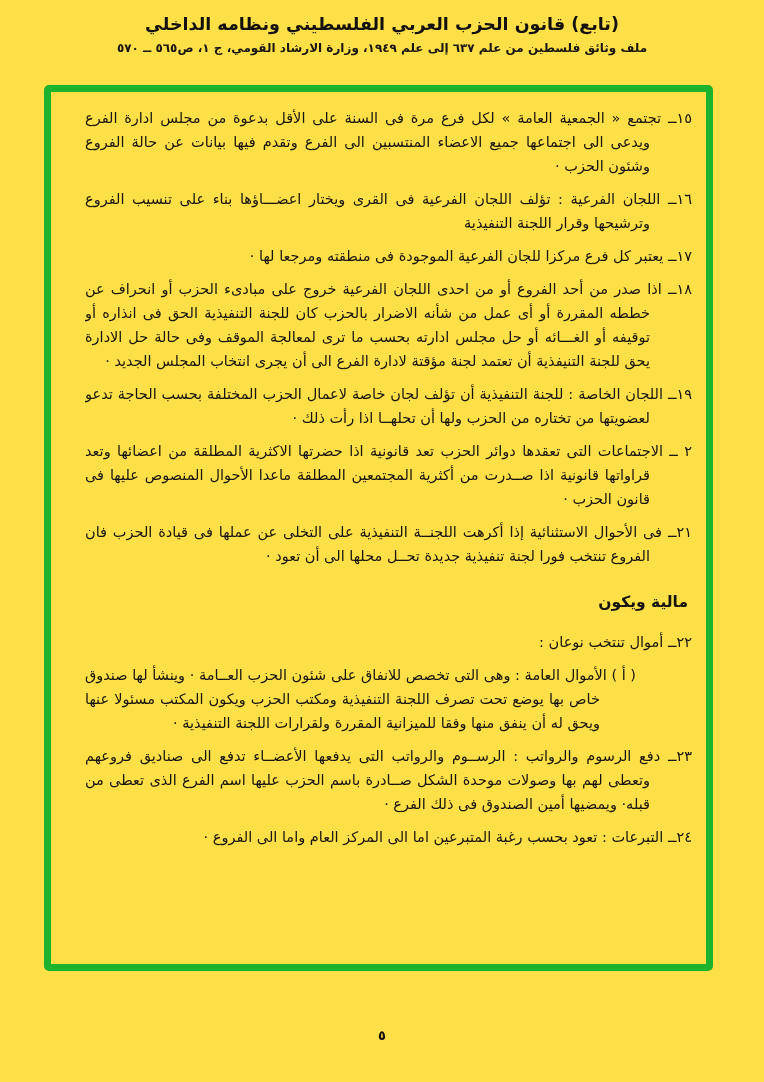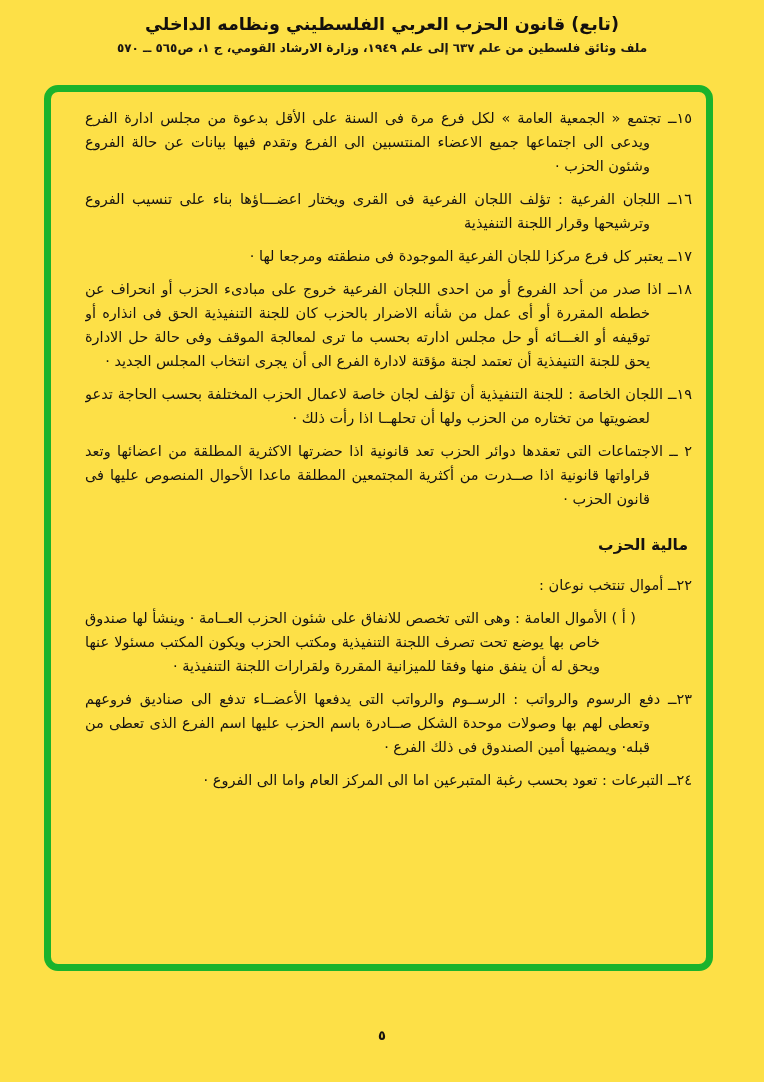--- a/index.html
+++ b/index.html
@@ -36,21 +36,21 @@
     font-weight: bold;
     color: #1a1613;
   }
   .green-box {
     position: absolute;
     left: 44px;
     top: 85px;
     width: 669px;
     height: 886px;
     border: 7px solid #1bb32c;
-    border-radius: 14px;
+    border-radius: 5px;
     box-sizing: border-box;
   }
   .content {
     position: absolute;
     top: 14px;
     right: 14px;
     left: 34px;
     bottom: 6px;
     direction: rtl;
     overflow: hidden;
@@ -104,21 +104,22 @@
   </div>
 
   <div class="green-box">
     <div class="content" id="content">
         <div class="item"><span class="num">١٥ــ</span> <span>تجتمع « الجمعية العامة » لكل فرع مرة فى السنة على الأقل بدعوة من مجلس ادارة الفرع ويدعى الى اجتماعها جميع الاعضاء المنتسبين الى الفرع وتقدم فيها بيانات عن حالة الفروع وشئون الحزب ·</span></div>
         <div class="item"><span class="num">١٦ــ</span> <span>اللجان الفرعية : تؤلف اللجان الفرعية فى القرى ويختار اعضـــاؤها بناء على تنسيب الفروع وترشيحها وقرار اللجنة التنفيذية</span></div>
         <div class="item"><span class="num">١٧ــ</span> <span>يعتبر كل فرع مركزا للجان الفرعية الموجودة فى منطقته ومرجعا لها ·</span></div>
         <div class="item"><span class="num">١٨ــ</span> <span>اذا صدر من أحد الفروع أو من احدى اللجان الفرعية خروج على مبادىء الحزب أو انحراف عن خططه المقررة أو أى عمل من شأنه الاضرار بالحزب كان للجنة التنفيذية الحق فى انذاره أو توقيفه أو الغـــائه أو حل مجلس ادارته بحسب ما ترى لمعالجة الموقف وفى حالة حل الادارة يحق للجنة التنيفذية أن تعتمد لجنة مؤقتة لادارة الفرع الى أن يجرى انتخاب المجلس الجديد ·</span></div>
         <div class="item"><span class="num">١٩ــ</span> <span>اللجان الخاصة : للجنة التنفيذية أن تؤلف لجان خاصة لاعمال الحزب المختلفة بحسب الحاجة تدعو لعضويتها من تختاره من الحزب ولها أن تحلهــا اذا رأت ذلك ·</span></div>
         <div class="item"><span class="num">٢ ــ</span> <span>الاجتماعات التى تعقدها دوائر الحزب تعد قانونية اذا حضرتها الاكثرية المطلقة من اعضائها وتعد قراواتها قانونية اذا صــدرت من أكثرية المجتمعين المطلقة ماعدا الأحوال المنصوص عليها فى قانون الحزب ·</span></div>
-        <div class="sec-heading">مالية الحزب</div>
+        <div class="item"><span class="num">٢١ــ</span> <span>فى الأحوال الاستثنائية إذا أكرهت اللجنــة التنفيذية على التخلى عن عملها فى قيادة الحزب فان الفروع تنتخب فورا لجنة تنفيذية جديدة تحــل محلها الى أن تعود ·</span></div>
+        <div class="sec-heading">مالية ويكون</div>
         <div class="item"><span class="num">٢٢ــ</span> <span>أموال تنتخب نوعان :</span></div>
         <div class="subitem"><span class="num">( أ )</span> <span>الأموال العامة : وهى التى تخصص للانفاق على شئون الحزب العــامة · وينشأ لها صندوق خاص بها يوضع تحت تصرف اللجنة التنفيذية ومكتب الحزب ويكون المكتب مسئولا عنها ويحق له أن ينفق منها وفقا للميزانية المقررة ولقرارات اللجنة التنفيذية ·</span></div>
         <div class="item"><span class="num">٢٣ــ</span> <span>دفع الرسوم والرواتب : الرســوم والرواتب التى يدفعها الأعضــاء تدفع الى صناديق فروعهم وتعطى لهم بها وصولات موحدة الشكل صــادرة باسم الحزب عليها اسم الفرع الذى تعطى من قبله· ويمضيها أمين الصندوق فى ذلك الفرع ·</span></div>
         <div class="item"><span class="num">٢٤ــ</span> <span>التبرعات : تعود بحسب رغبة المتبرعين اما الى المركز العام واما الى الفروع ·</span></div>
       </div>
   </div>
 
   <div class="page-number">٥</div>
 
 </div>

